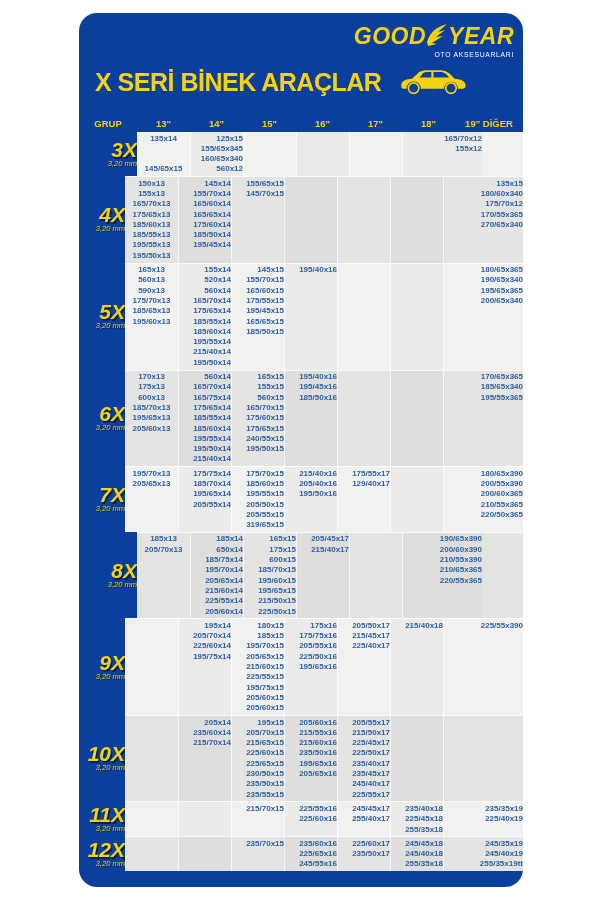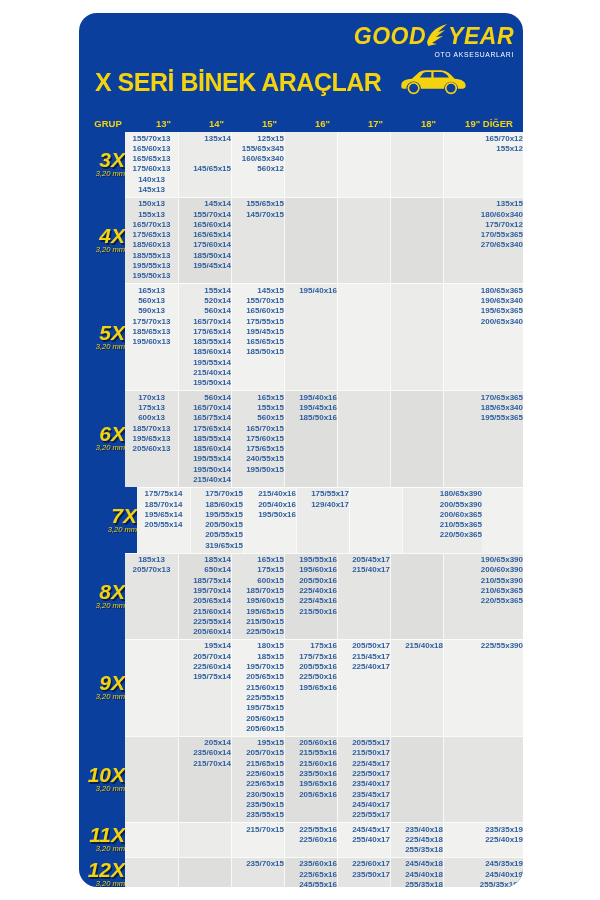--- a/index.html
+++ b/index.html
@@ -111,28 +111,20 @@
   </div>
 
   <div class="tbl" id="tire-table">
       <div class="band light">
         <div class="gcell">
           <div class="glabel">3X</div>
           <div class="gmm">3,20 mm</div>
         </div>
         <div class="cols">
           <div class="col">
-            <div class="s">155/70x13</div>
-            <div class="s">165/60x13</div>
-            <div class="s">165/65x13</div>
-            <div class="s">175/60x13</div>
-            <div class="s">140x13</div>
-            <div class="s">145x13</div>
-          </div>
-          <div class="col">
             <div class="s">135x14</div>
             <div class="s">&nbsp;</div>
             <div class="s">&nbsp;</div>
             <div class="s">145/65x15</div>
           </div>
           <div class="col">
             <div class="s">125x15</div>
             <div class="s">155/65x345</div>
             <div class="s">160/65x340</div>
             <div class="s">560x12</div>
@@ -284,20 +276,24 @@
           </div>
         </div>
       </div>
       <div class="band light">
         <div class="gcell">
           <div class="glabel">7X</div>
           <div class="gmm">3,20 mm</div>
         </div>
         <div class="cols">
           <div class="col">
+            <div class="s">195/70x13</div>
+            <div class="s">205/65x13</div>
+          </div>
+          <div class="col">
             <div class="s">175/75x14</div>
             <div class="s">185/70x14</div>
             <div class="s">195/65x14</div>
             <div class="s">205/55x14</div>
           </div>
           <div class="col">
             <div class="s">175/70x15</div>
             <div class="s">185/60x15</div>
             <div class="s">195/55x15</div>
             <div class="s">205/50x15</div>
@@ -345,28 +341,20 @@
           </div>
           <div class="col">
             <div class="s">165x15</div>
             <div class="s">175x15</div>
             <div class="s">600x15</div>
             <div class="s">185/70x15</div>
             <div class="s">195/60x15</div>
             <div class="s">195/65x15</div>
             <div class="s">215/50x15</div>
             <div class="s">225/50x15</div>
-          </div>
-          <div class="col">
-            <div class="s">195/55x16</div>
-            <div class="s">195/60x16</div>
-            <div class="s">205/50x16</div>
-            <div class="s">225/40x16</div>
-            <div class="s">225/45x16</div>
-            <div class="s">215/50x16</div>
           </div>
           <div class="col">
             <div class="s">205/45x17</div>
             <div class="s">215/40x17</div>
           </div>
           <div class="col"></div>
           <div class="col last">
             <div class="s">190/65x390</div>
             <div class="s">200/60x390</div>
             <div class="s">210/55x390</div>

